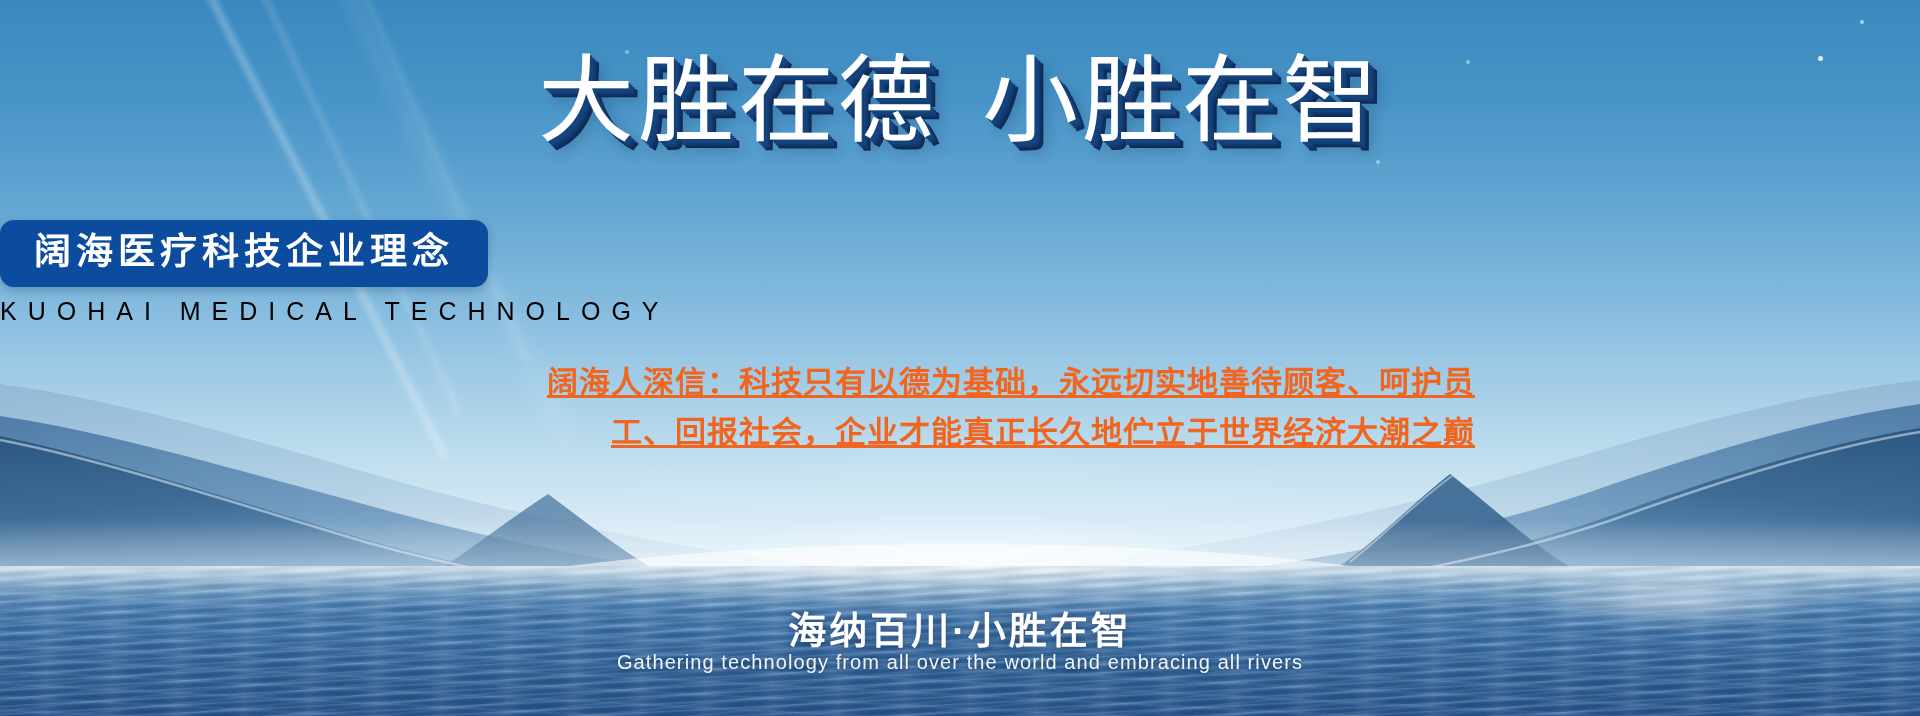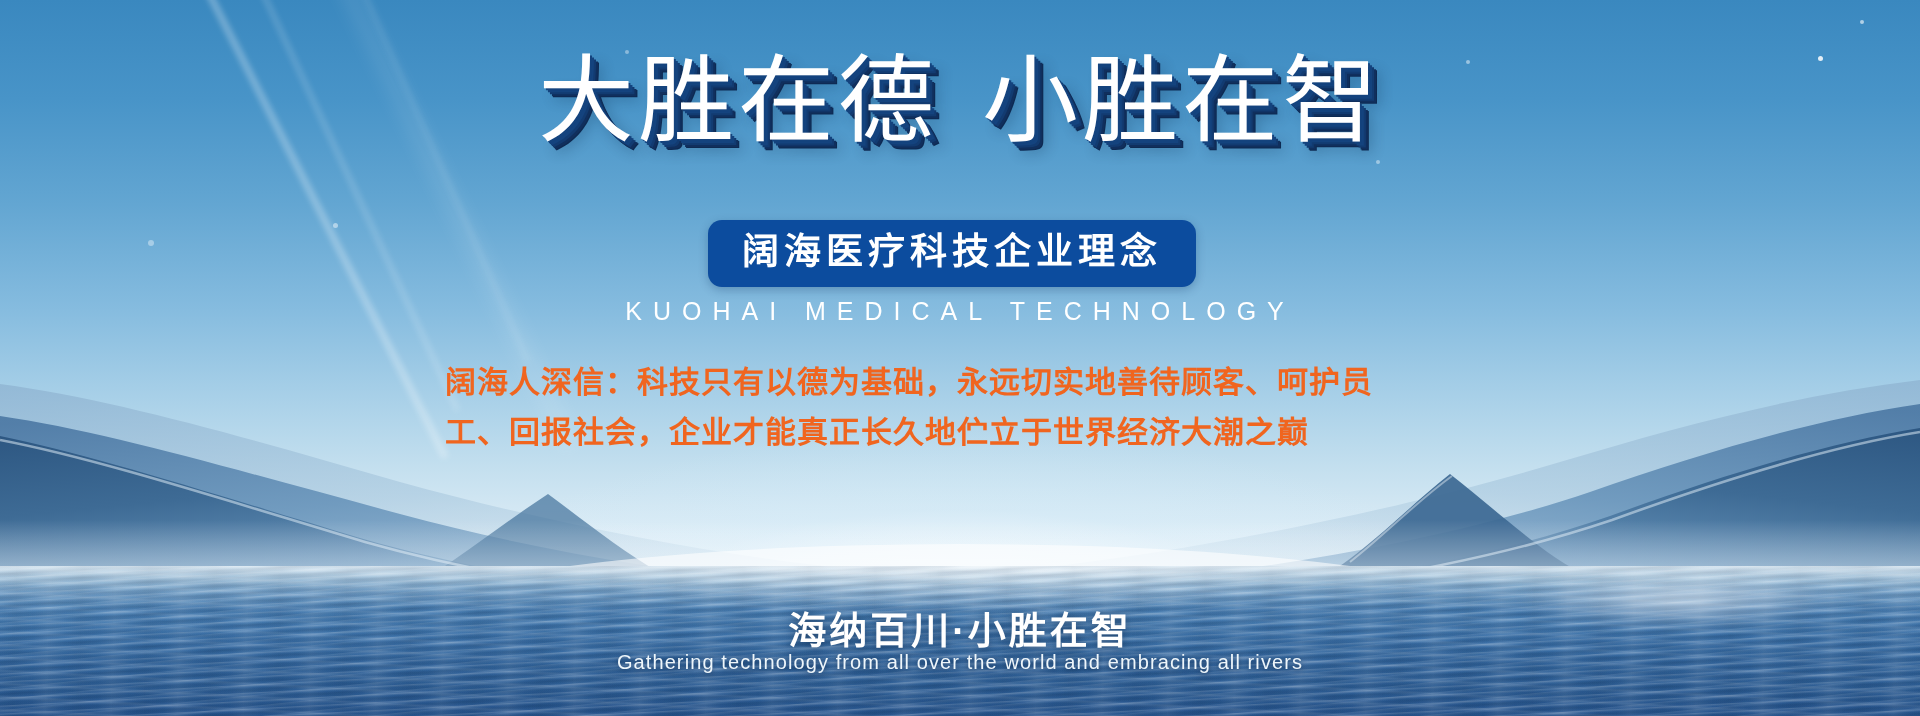--- a/index.html
+++ b/index.html
@@ -179,60 +179,59 @@
        8px  8px 0 #102f5d,
        9px  9px 0 #0e2a52,
       11px 11px 14px rgba(8,30,60,0.30);
   }
   .headline .gap { display: inline-block; width: 44px; }
 
   .badge-wrap {
     position: absolute;
     left: 0; right: 16px;
     top: 220px;
-    text-align: center;
   }
   .badge {
     display: inline-block;
     background: #0c4c9e;
     color: #ffffff;
     border-radius: 14px;
     padding: 9px 34px 12px 34px;
     font-size: 37px;
     font-weight: 700;
     letter-spacing: 5px;
     line-height: 1.25;
     box-shadow: 0 3px 10px rgba(10,45,95,0.28);
     white-space: nowrap;
   }
 
   .eng-sub {
     position: absolute;
     left: 0; right: 0;
     top: 297px;
-    text-align: center;
     font-size: 25px;
     font-weight: 300;
     letter-spacing: 11px;
-    color: #ffffff;
+    color: #000000;
     white-space: nowrap;
   }
 
   .manifesto {
     position: absolute;
     left: 50%;
     transform: translateX(-50%);
     top: 358px;
     width: 1030px;
-    text-align: left;
+    text-align: right;
     color: #f0651f;
     font-size: 31px;
     font-weight: 700;
     line-height: 1.62;
     letter-spacing: 1px;
+    text-decoration: underline;
   }
   .manifesto div { white-space: nowrap; }
 
   .motto {
     position: absolute;
     left: 0; right: 0;
     top: 600px;
     text-align: center;
     color: #ffffff;
     font-size: 38px;

